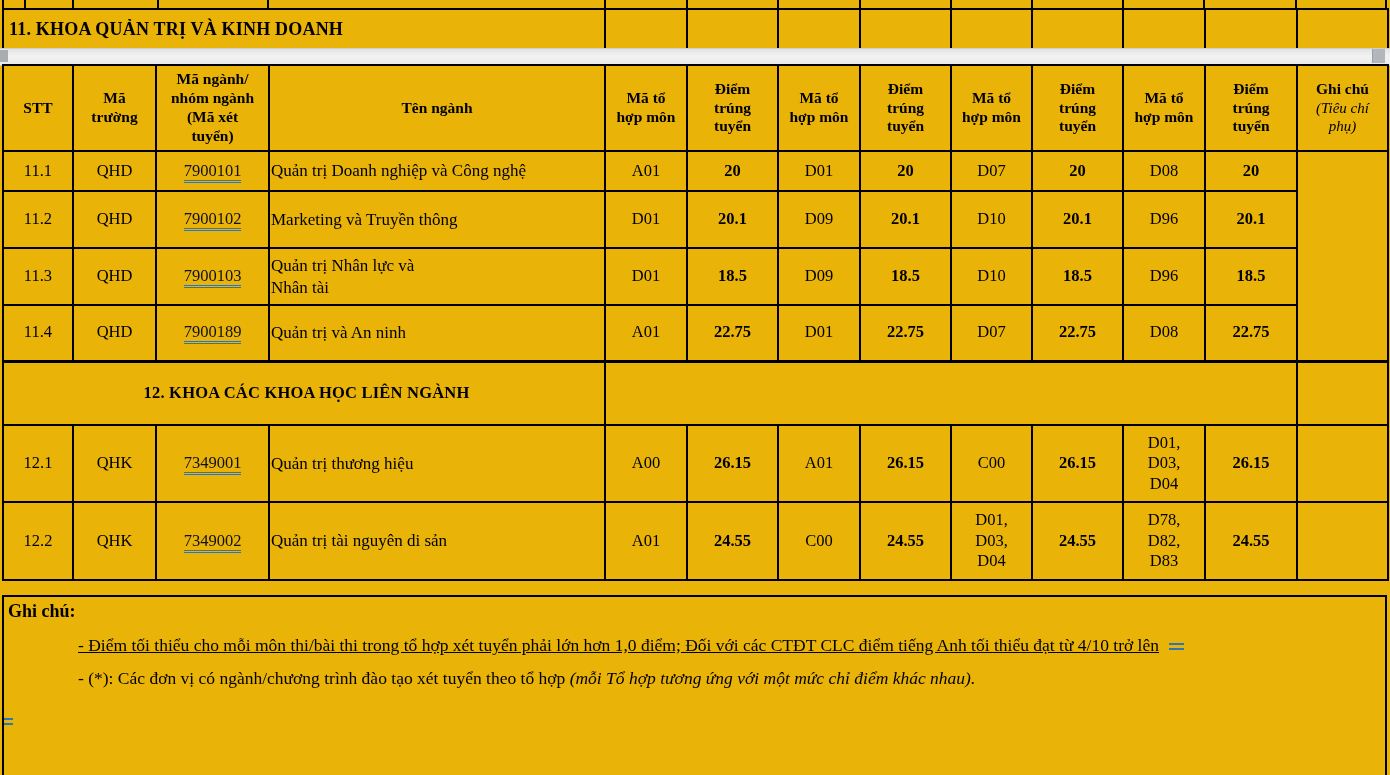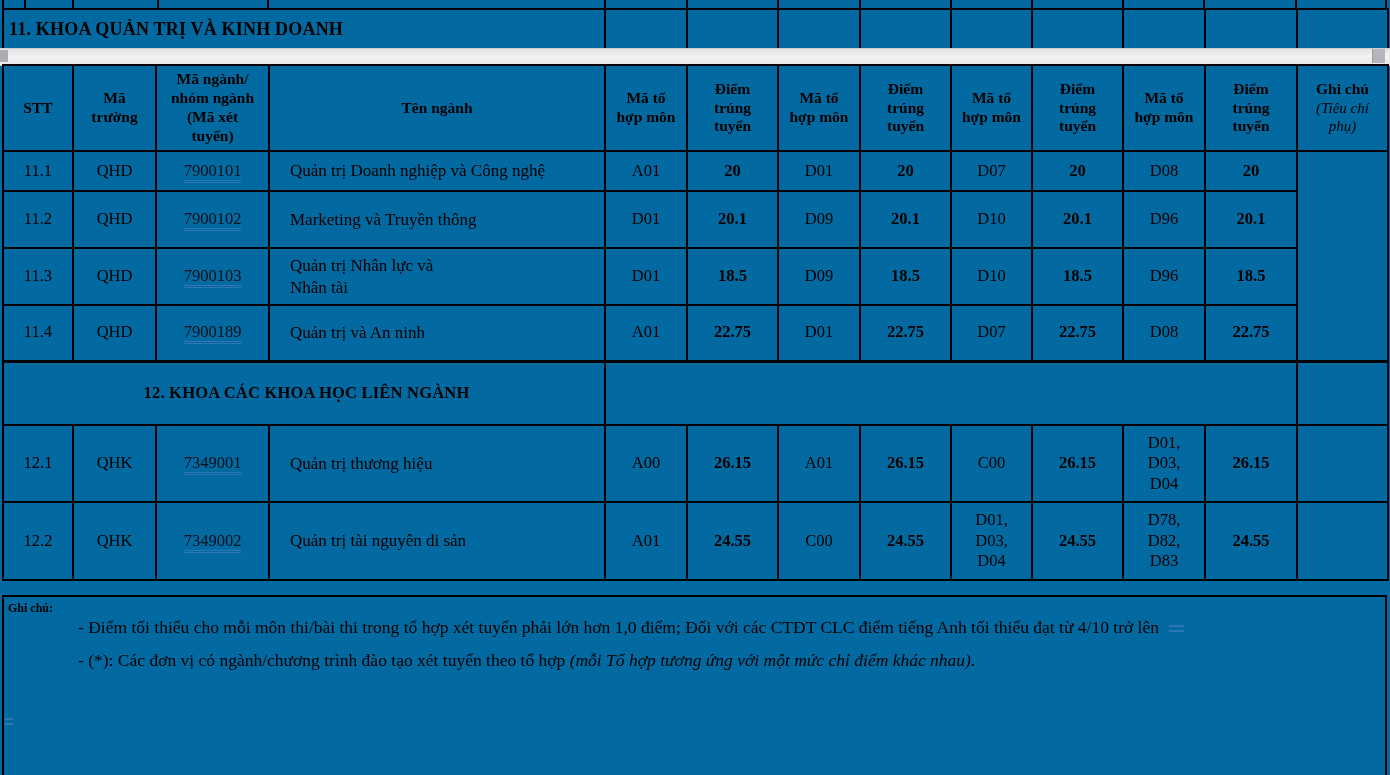--- a/index.html
+++ b/index.html
@@ -1,17 +1,17 @@
 <!DOCTYPE html>
 <html><head>
 <meta charset="utf-8">
 <style>
   html,body{margin:0;padding:0;background:#fff;}
   #screen{
-    position:relative;width:1390px;height:775px;background:#0369a1;
+    position:relative;width:1390px;height:775px;background:#eab308;
     font-family:"Liberation Serif","DejaVu Serif",serif;color:#000;
     overflow:hidden;
   }
   
   #top-partial{position:absolute;left:2px;top:0;width:1385px;height:8px;}
   #top-partial .v{position:absolute;top:0;width:2px;height:8px;background:#000;}
   
   table.grid{border-collapse:collapse;table-layout:fixed;}
   table.grid td,table.grid th{border:2px solid #000;padding:0;overflow:hidden;}
   #sec11-table{position:absolute;left:2px;top:8px;width:1385px;}
@@ -30,39 +30,39 @@
     position:absolute;left:0;top:1px;width:8px;height:12px;background:#a9adb2;
   }
   #scrollband .thumb-right{
     position:absolute;left:1372px;top:0;width:12px;height:14px;background:#b3b7bb;
     border-left:1px solid #9aa0a6;
   }
   
   #main-table{position:absolute;left:2px;top:64px;width:1385px;}
   #main-table th{font-size:15.5px;font-weight:bold;line-height:1.22;text-align:center;vertical-align:middle;}
   #main-table td{font-size:16.5px;text-align:center;vertical-align:middle;line-height:1.25;}
-  #main-table td.name{text-align:left;padding-left:20px;font-size:17px;}
+  #main-table td.name{text-align:left;padding-left:1px;font-size:17px;}
   #main-table td.score{font-weight:bold;}
   #main-table .pre{white-space:pre-line;}
   .hdr-sub{font-weight:normal;font-style:italic;font-size:15px;display:block;}
   a.code-link{
     color:#101018;text-decoration:none;border-bottom:3px double #2E75B6;
     padding-bottom:0;cursor:pointer;font-size:16.5px;
   }
   tr.thick-top td{border-top-width:3px;}
   
   #notes{
     position:absolute;left:2px;top:595px;width:1385px;height:180px;
     border:2px solid #000;border-bottom:none;box-sizing:border-box;
     font-size:17.5px;
   }
-  #notes .heading{font-weight:bold;margin:4px 0 0 4px;font-size:12px;}
+  #notes .heading{font-weight:bold;margin:4px 0 0 4px;font-size:18px;}
   #notes p{margin:0;padding:0 8px 0 2px;line-height:1.3;}
   #notes .p1{margin-top:14px;text-indent:72px;}
-  #notes .p2{text-indent:72px;}
+  #notes .p2{margin-top:12px;text-indent:72px;text-decoration:underline;}
   #notes .p2 .cont{display:block;text-indent:0;font-style:italic;}
   #notes .p3{margin-top:10px;text-indent:72px;}
   .it{font-style:italic;}
   .blue-eq{
     display:inline-block;width:15px;height:3px;vertical-align:middle;
     border-top:2px solid #2E75B6;border-bottom:2px solid #2E75B6;margin-left:10px;
   }
   #blue-left-mark{
     position:absolute;left:0px;top:121px;width:9px;height:3px;
     border-top:2px solid #2E75B6;border-bottom:2px solid #2E75B6;

